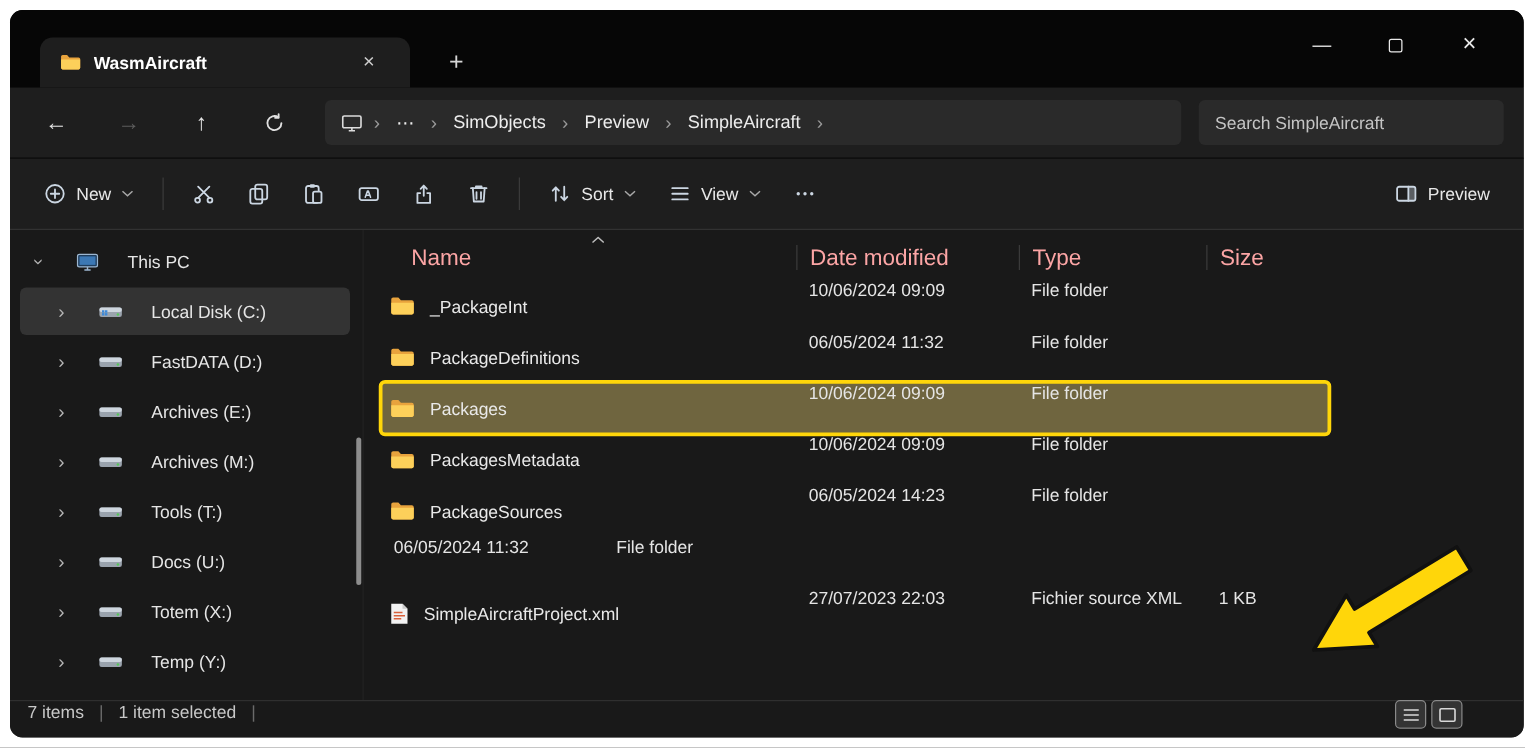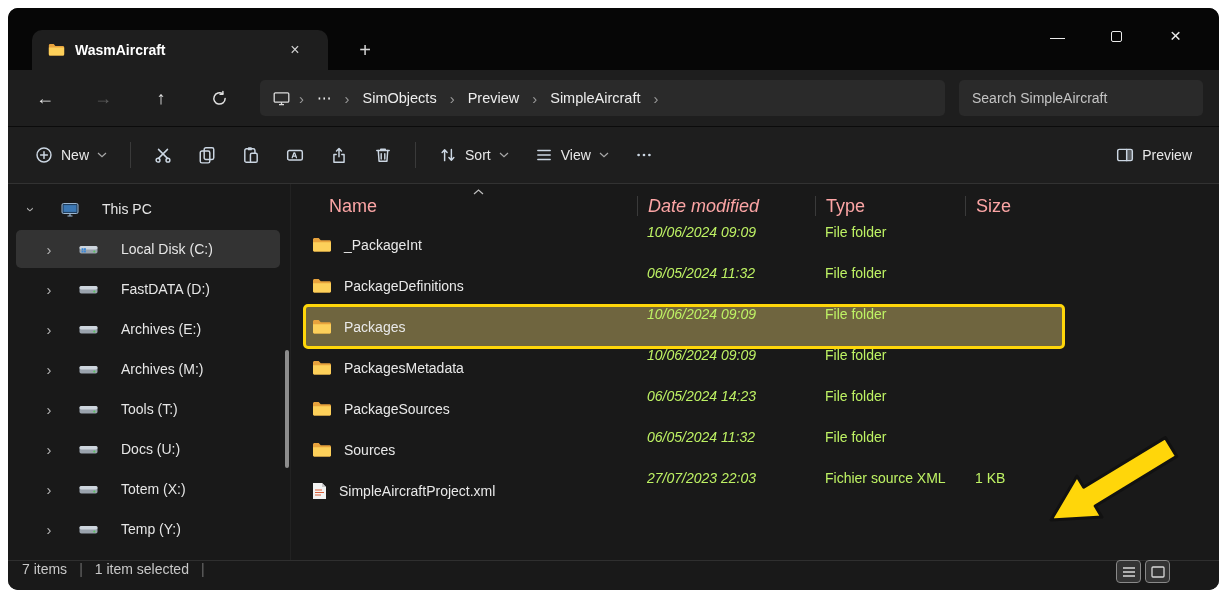--- a/index.html
+++ b/index.html
@@ -50,29 +50,29 @@
     color:#e6e6e6;font-size:14px;margin-bottom:2px;white-space:nowrap;}
   .side-chev{width:14px;color:#b5b5b5;font-size:15px;text-align:center;flex:none;}
   .side-chev.expanded{transform:rotate(90deg);}
   .side-item.drive{padding-left:26px;}
   .side-item.sel{background:#333333;}
   .di{flex:none;}
   .sb-thumb{position:absolute;right:1px;top:166px;width:4px;height:118px;background:#8d8d8d;border-radius:2px;}
   .filearea{flex:1;padding:4px 0 0 14px;position:relative;border-left:1px solid rgba(255,255,255,0.04);}
   .fhdr{display:flex;height:36px;align-items:center;color:#fca5a5;font-size:18px;}
   .col-name{width:332px;flex:none;}
-  .col-date{width:178px;flex:none;font-style:italic;}
+  .col-date{width:178px;flex:none;}
   .col-type{width:150px;flex:none;}
   .col-size{width:98px;flex:none;}
   .fhdr .col-name{padding-left:24px;position:relative;}
   .fhdr .col-date,.fhdr .col-type,.fhdr .col-size{border-left:1px solid #3a3a3a;height:20px;line-height:20px;padding-left:10px;}
   .sort-caret{position:absolute;top:-7px;left:168px;}
   .row{display:flex;height:41px;color:#e9e9e9;font-size:14px;width:758px;border-radius:3px;}
   .row .col-name{display:flex;align-items:center;gap:12px;padding-left:7px;}
-  .row .col-date,.row .col-type,.row .col-size{color:#bef264;padding-left:10px;}
+  .row .col-date,.row .col-type,.row .col-size{color:#e5e5e5;padding-left:10px;}
   .row.sel{background:#6f653f;outline:3px solid #ffd60a;outline-offset:-1px;}
   .fi{flex:none;}
   
   .statusbar{height:30px;flex:none;border-top:1px solid #2f2f2f;background:#191919;display:flex;
     padding:0 14px;color:#c8c8c8;font-size:14px;gap:12px;}
   .status-sep{color:#6a6a6a;}
   .status-views{margin-left:auto;display:flex;gap:6px;margin-right:36px;}
   .sv{width:23px;height:21px;border-radius:3px;display:flex;align-items:center;justify-content:center;}
   .sv.active{background:#343434;outline:1px solid #8a8a8a;}
   
@@ -378,27 +378,20 @@
   <path d="M1 2.5C1 1.7 1.7 1 2.5 1h4.2l2 2.2H17.5c.8 0 1.5.7 1.5 1.5V13c0 .8-.7 1.5-1.5 1.5h-15C1.7 14.5 1 13.8 1 13z" fill="#e8a33d"></path>
   <path d="M1 5.2h18V13c0 .8-.7 1.5-1.5 1.5h-15C1.7 14.5 1 13.8 1 13z" fill="#fdd05a"></path>
               </svg>
               <span>PackageSources</span>
             </span>
             <span class="col-date">06/05/2024 14:23</span>
             <span class="col-type">File folder</span>
             <span class="col-size"></span>
           </div>
           <div class="row">
-            <span class="col-name">
-              <svg class="fi" width="20" height="16" viewBox="0 0 20 16">
-  <path d="M1 2.5C1 1.7 1.7 1 2.5 1h4.2l2 2.2H17.5c.8 0 1.5.7 1.5 1.5V13c0 .8-.7 1.5-1.5 1.5h-15C1.7 14.5 1 13.8 1 13z" fill="#e8a33d"></path>
-  <path d="M1 5.2h18V13c0 .8-.7 1.5-1.5 1.5h-15C1.7 14.5 1 13.8 1 13z" fill="#fdd05a"></path>
-              </svg>
-              <span>Sources</span>
-            </span>
             <span class="col-date">06/05/2024 11:32</span>
             <span class="col-type">File folder</span>
             <span class="col-size"></span>
           </div>
           <div class="row">
             <span class="col-name">
               <svg class="fi" width="15" height="18" viewBox="0 0 15 18">
   <path d="M1 1h9l4 4v12H1z" fill="#f2f2f2"></path>
                 <path d="M10 1l4 4h-4z" fill="#c9c9c9"></path>
   <path d="M3 8h7M3 10.5h9M3 13h6" stroke="#d9603b" stroke-width="1.2" fill="none"></path>

